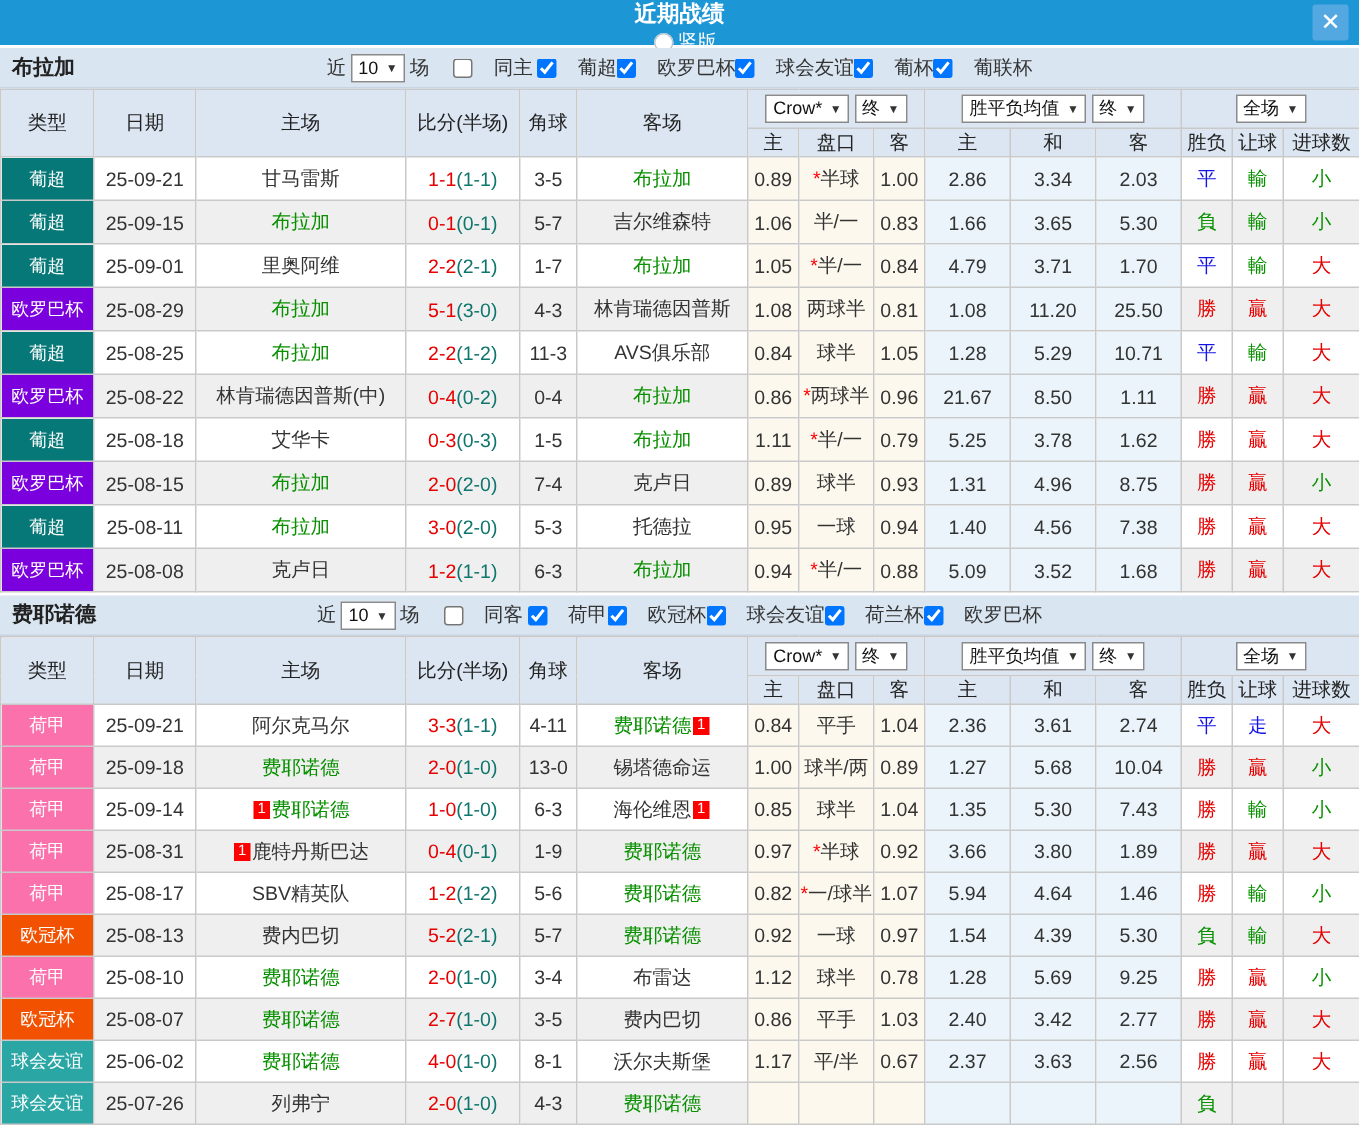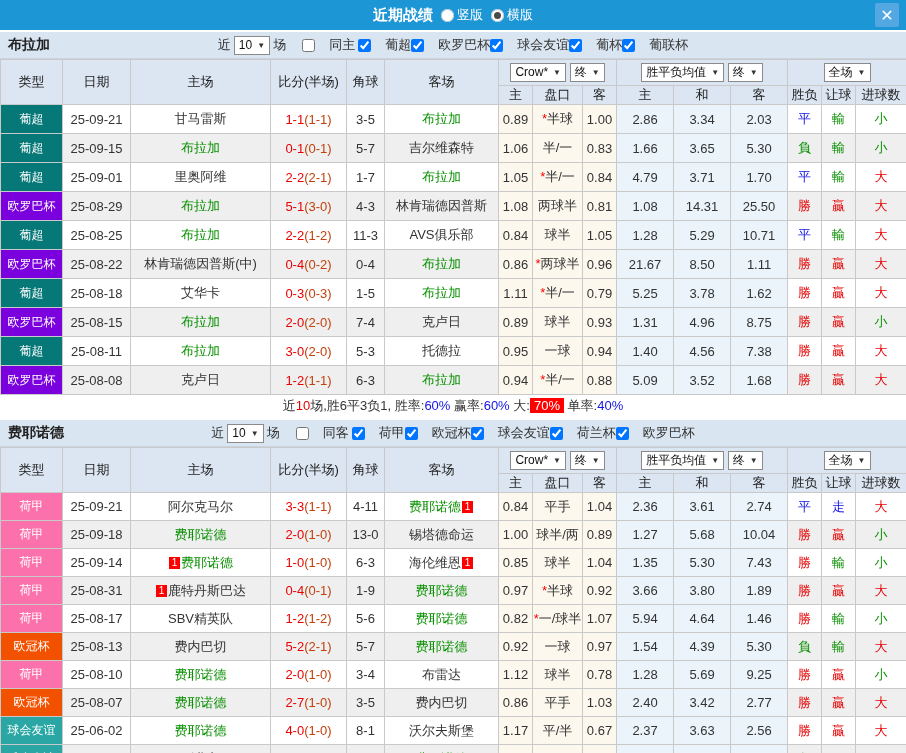--- a/index.html
+++ b/index.html
@@ -1,20 +1,20 @@
 <!DOCTYPE html>
 <html><head>
 <meta charset="utf-8">
 <style>
   html,body{margin:0;padding:0;background:#fff;}
   body{font-family:"Liberation Sans","DejaVu Sans",sans-serif;}
   #app{width:906px;height:753px;overflow:hidden;background:#fff;position:relative;}
 
   
-  .titlebar{height:30px;background:#1d96d5;display:flex;align-items:center;justify-content:center;position:relative;color:#fff;}
+  .titlebar{height:30px;background:#1d96d5;display:flex;align-items:center;position:relative;color:#fff;flex-direction:column;}
   .titlebar .title{font-weight:bold;font-size:15px;}
   .layout-opt{display:inline-flex;align-items:center;margin-left:8px;font-size:13px;cursor:pointer;}
   .radio{width:13px;height:13px;border-radius:50%;background:#fff;box-shadow:inset 0 0 0 1px #b9c6d0;display:inline-flex;align-items:center;justify-content:center;margin-right:3px;}
   .radio.on::after{content:"";width:7px;height:7px;border-radius:50%;background:#4a4a4a;}
   .close-btn{position:absolute;right:7px;top:3px;width:24px;height:24px;background:#54a8e2;color:#fff;font-size:16px;font-weight:bold;display:flex;align-items:center;justify-content:center;border-radius:2px;cursor:pointer;}
 
   
   .section{margin-top:2px;}
   .sec-head{height:26px;background:#d9e5f1;display:flex;align-items:center;position:relative;border-bottom:1px solid #c9d4e0;}
   .sec-head .team{font-weight:bold;font-size:14px;color:#222;padding-left:8px;}
@@ -34,21 +34,21 @@
   tbody td{height:28px;color:#333;}
   .sec1 tbody td{height:27px;}
   tbody tr:nth-child(even) td{background:#efefef;}
   tbody tr:nth-child(odd) td{background:#fff;}
   tbody td.type{color:#fff;font-size:12px;}
   tbody td.odds{background:#fcf8ee !important;}
   tbody td.avg{background:#eaf4fa !important;}
   .tg{color:#089000;}
   .badge1{display:inline-block;background:#ff0000;color:#fff;font-size:10px;line-height:12px;width:11px;height:12px;vertical-align:middle;margin:0 1px;}
   .s{color:#e80000;}
-  .h{color:#c2410c;}
+  .h{color:#0f766e;}
   .st{color:#ff0000;}
   .c-red{color:#e60000;}
   .c-green{color:#089000;}
   .c-blue{color:#1414e6;}
   .c-redbg{background:#ff0000;color:#fff;padding:0 4px;}
   .summary{text-align:center;font-size:13px;color:#333;padding:2px 0 3px;}
 </style>
 </head>
 <body>
 
@@ -212,21 +212,21 @@
             <td class="type" style="background: rgb(123, 0, 222);">欧罗巴杯</td>
             <td>25-08-29</td>
             <td><span class="tg">布拉加</span></td>
             <td><span class="s">5-1</span><span class="h">(3-0)</span></td>
             <td>4-3</td>
             <td>林肯瑞德因普斯</td>
             <td class="odds">1.08</td>
             <td class="odds">两球半</td>
             <td class="odds">0.81</td>
             <td class="avg">1.08</td>
-            <td class="avg">14.31</td>
+            <td class="avg">11.20</td>
             <td class="avg">25.50</td>
             <td class="res c-red">勝</td>
             <td class="res c-red">贏</td>
             <td class="res c-red">大</td>
           </tr>
           <tr>
             <td class="type" style="background: rgb(6, 120, 120);">葡超</td>
             <td>25-08-25</td>
             <td><span class="tg">布拉加</span></td>
             <td><span class="s">2-2</span><span class="h">(1-2)</span></td>
@@ -322,21 +322,20 @@
             <td class="odds">0.88</td>
             <td class="avg">5.09</td>
             <td class="avg">3.52</td>
             <td class="avg">1.68</td>
             <td class="res c-red">勝</td>
             <td class="res c-red">贏</td>
             <td class="res c-red">大</td>
           </tr>
         </tbody>
     </table>
-    <div class="summary"><span>近</span><span class="c-red">10</span><span>场,胜6平3负1, </span><span>胜率:</span><span class="c-blue">60%</span><span> 赢率:</span><span class="c-blue">60%</span><span> 大:</span><span class="c-redbg">70%</span><span> 单率:</span><span class="c-blue">40%</span></div>
   </div>
 
   <div class="section sec1">
     <div class="sec-head">
       <span class="team">费耶诺德</span>
       <span class="filters">
         <span>近</span>
         <span class="dd">
             <span>10</span>
             <span class="arr">▼</span>

